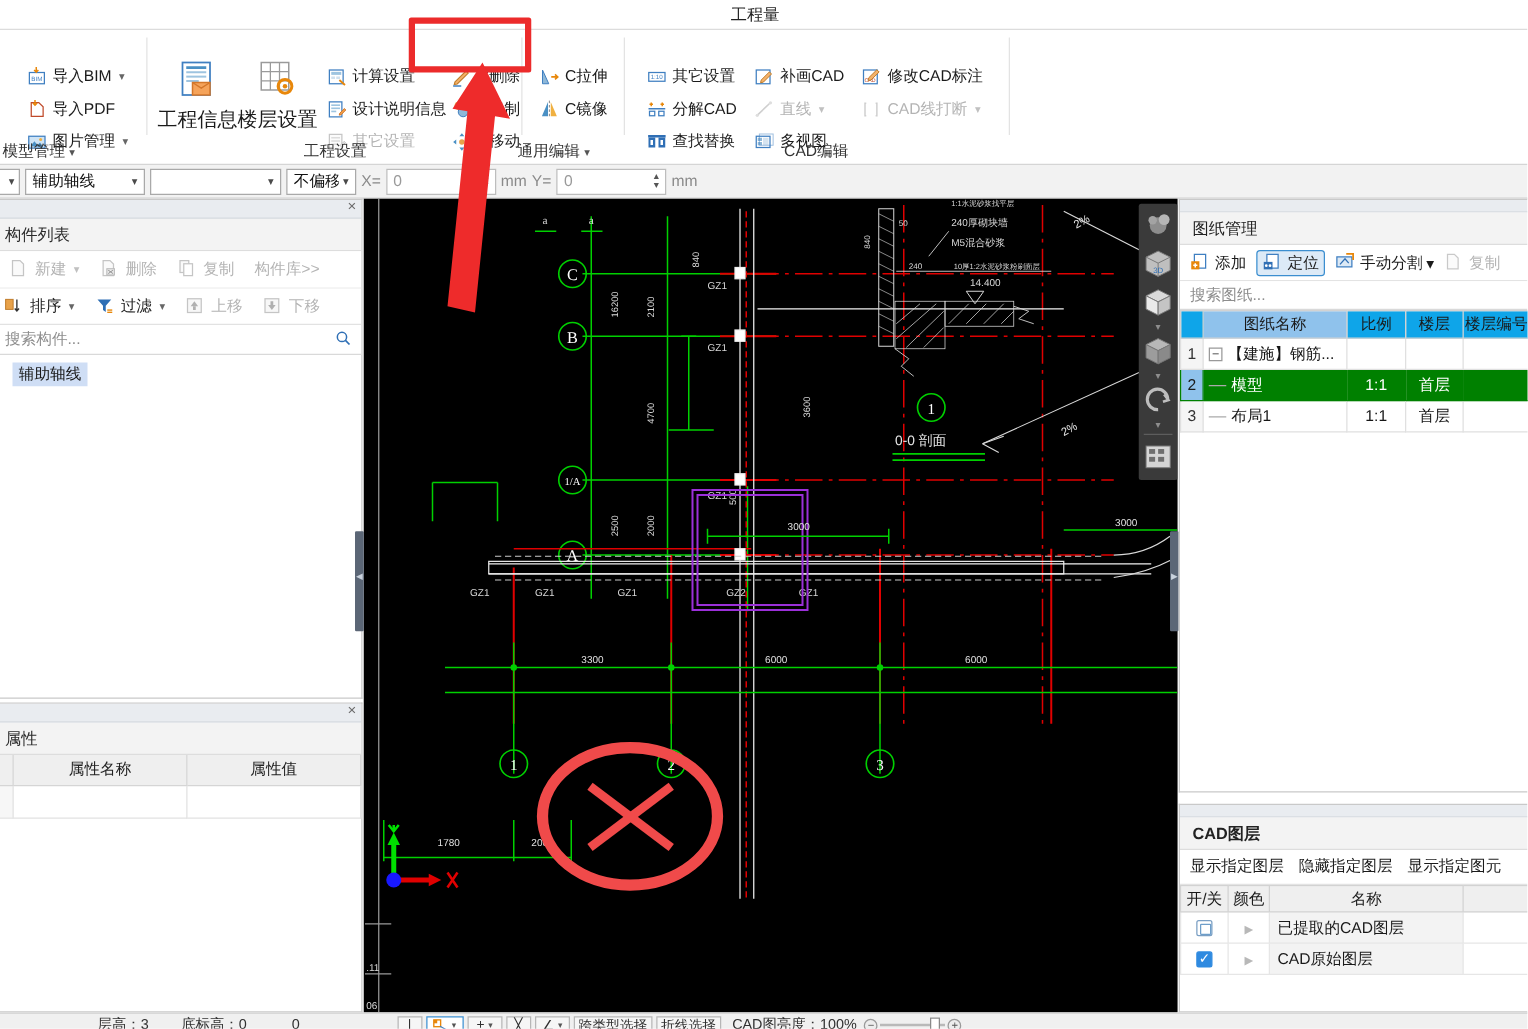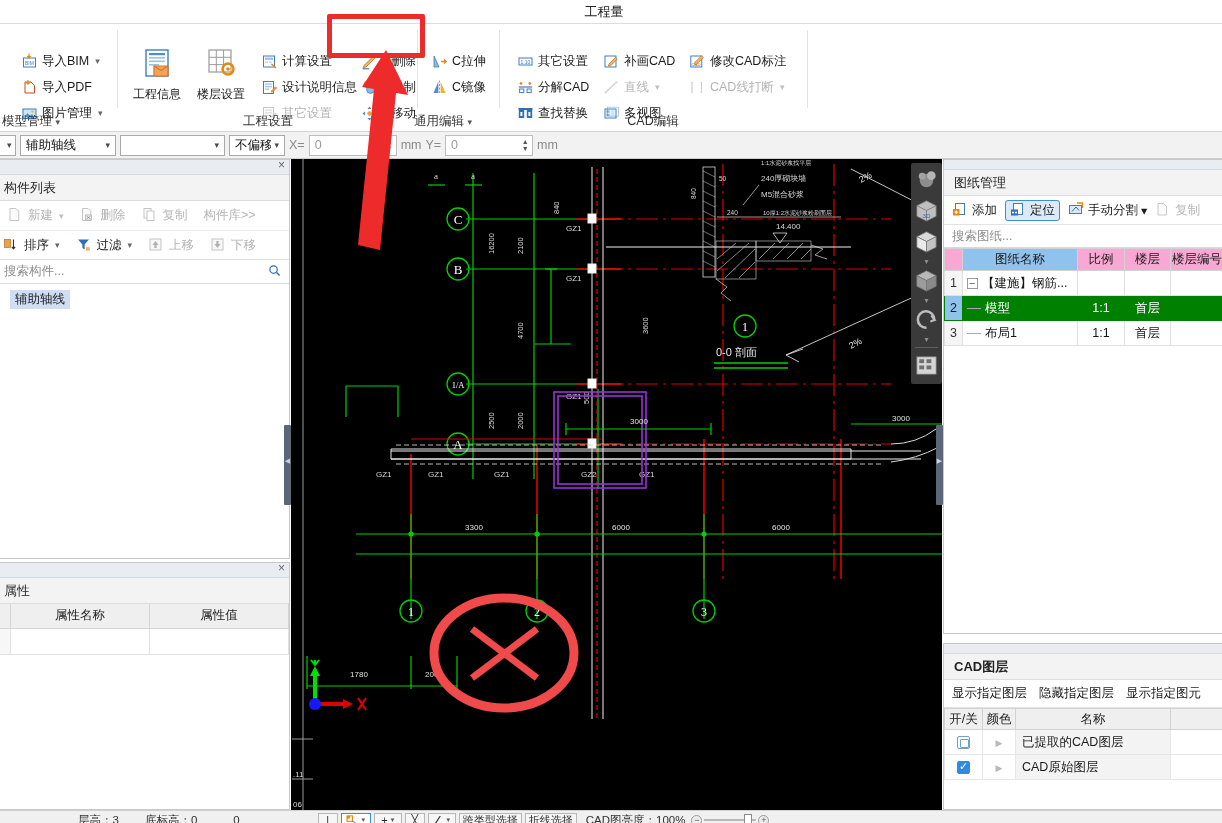--- a/index.html
+++ b/index.html
@@ -49,21 +49,21 @@
   }
   .rbtn.dis { color: #b4b4b4; }
   .rbtn .caret { color: #666; font-size: 9px; margin-left: 2px; }
   .rbtn.dis .caret { color: #c0c0c0; }
   .ico { width: 17px; height: 17px; flex: 0 0 17px; position: relative; display:inline-block; }
 
   .bigbtn {
     position: absolute; width: 62px; text-align: center; cursor: default;
   }
   .bigbtn .bigico { width: 40px; height: 40px; margin: 0 auto 2px; position: relative; }
-  .bigbtn .blabel { font-size: 12px; color: #1b1b1b; white-space: nowrap; }
+  .bigbtn .blabel { font-size: 16px; color: #1b1b1b; white-space: nowrap; }
 
   
   .attrbar {
     position: absolute; left: 0; top: 132px; width: 1222px; height: 27px;
     background: #f2f2f2; border-bottom: 1px solid #cfcfcf;
     display: flex; align-items: center; padding-left: 0px; gap: 4px;
   }
   .combo {
     height: 21px; background: #fff; border: 1px solid #a9a9a9;
     display: flex; align-items: center; padding: 0 2px 0 5px;
@@ -184,21 +184,21 @@
   .rp-tools .tbtn.dis { color: #b4b4b4; }
   .rp-tools .tbtn.sel {
     border: 1px solid #3b8ed0; background: #dceaf7; border-radius: 3px; padding: 1px 4px;
   }
   .rp-search {
     height: 23px; border-bottom: 1px solid #d9d9d9; display: flex; align-items: center;
     padding-left: 8px; color: #8d8d8d; font-size: 12.5px; background: #fff;
   }
   .dwg-table { width: 100%; border-collapse: collapse; table-layout: fixed; font-size: 12.5px; }
   .dwg-table th {
-    height: 22px; font-weight: normal; border: 1px solid #d2d2d2; background: #f9a8d4;
+    height: 22px; font-weight: normal; border: 1px solid #d2d2d2; background: #0ea5e9;
     color: #1a1a1a; font-size: 12.5px;
   }
   .dwg-table th.hl { background: #8fc2ec; }
   .dwg-table td {
     height: 25px; border: 1px solid #e0e0e0; background: #fff; text-align: center; color: #161616;
   }
   .dwg-table td.idx { background: #f5f5f5; color: #333; width: 18px; }
   .dwg-table tr.sel td { background: #008000; color: #fff; border-color: #008000; }
   .dwg-table tr.sel td.idx { background: #8fc2ec; color: #1a1a1a; }
   .dwg-table td.nm { text-align: left; padding-left: 4px; }

